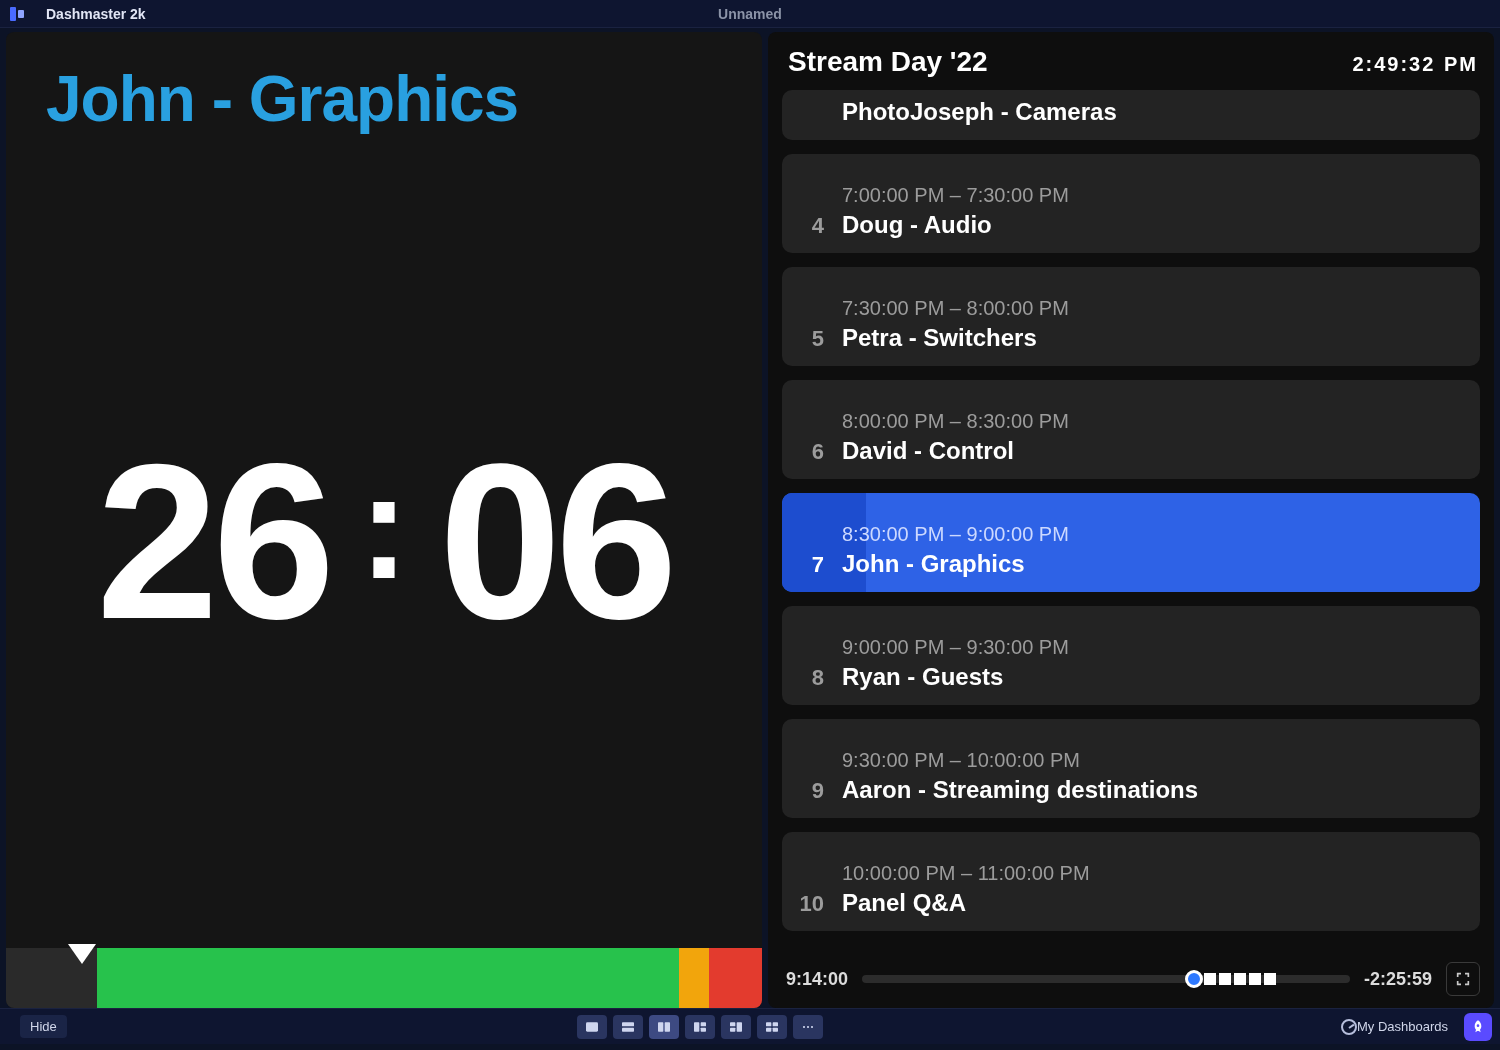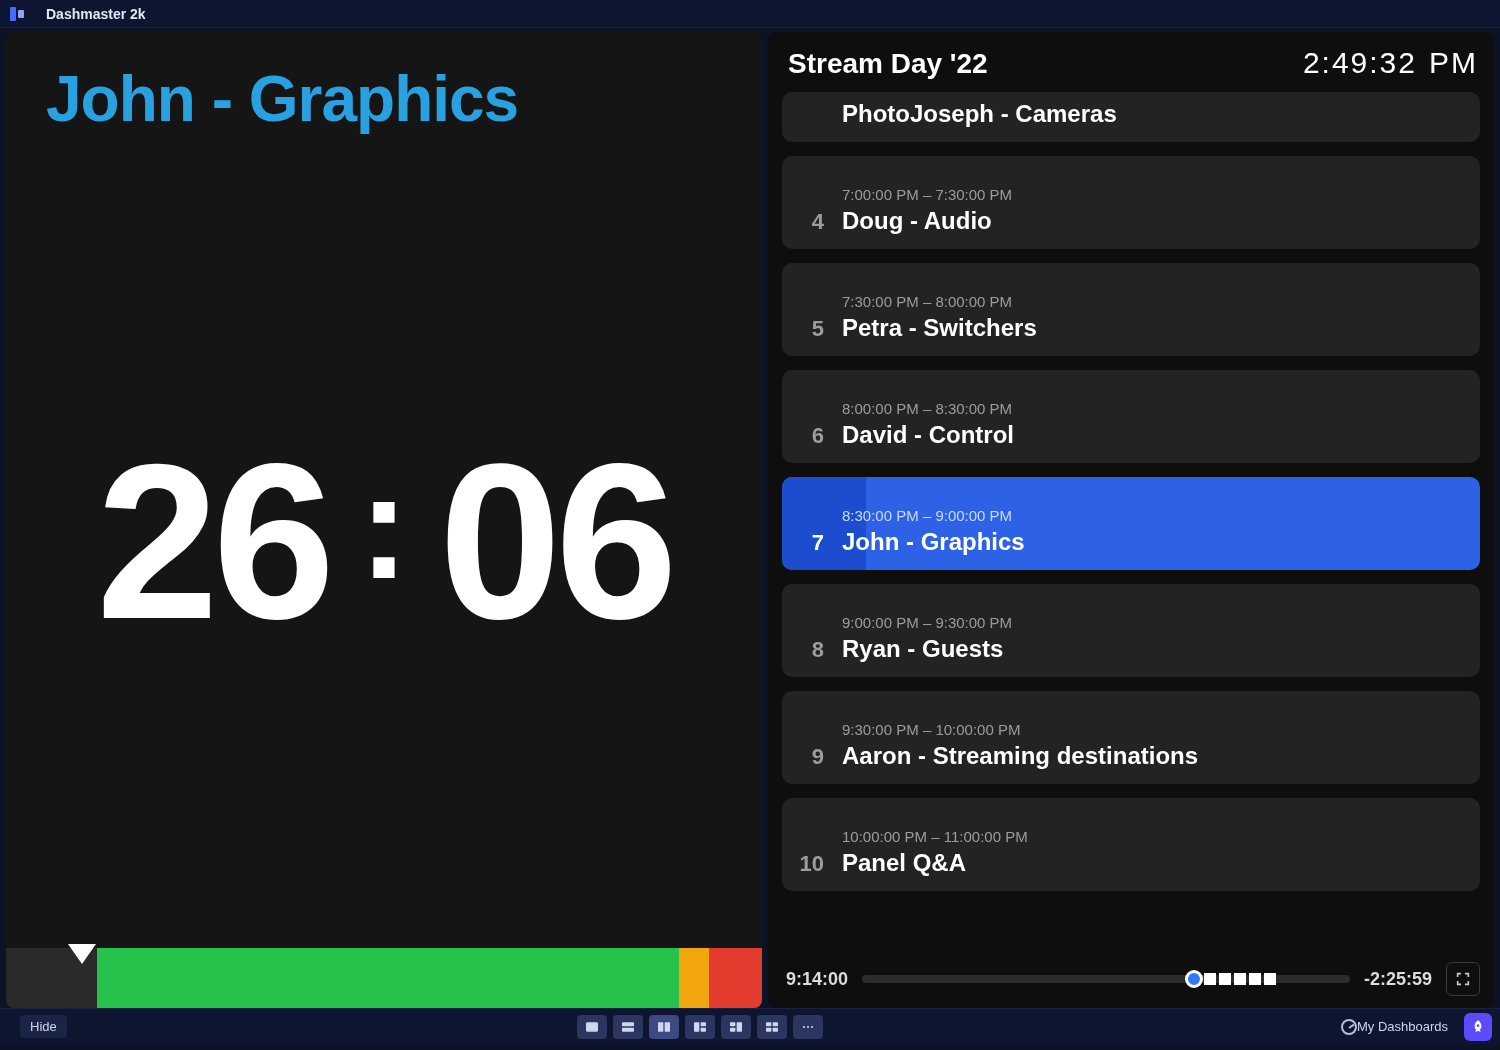--- a/index.html
+++ b/index.html
@@ -90,31 +90,31 @@
   
   .right-panel {
     flex:1; height:100%;
     background:#0e0e0e;
     border-radius:8px;
     display:flex; flex-direction:column;
     padding: 14px 10px 8px 14px;
   }
   .rp-header { display:flex; align-items:baseline; justify-content:space-between; padding: 0 6px 12px 6px;}
   .rp-title { font-size:28px; font-weight:800; color:#fff;}
-  .rp-clock { font-size:30px; font-weight:400; color:#fff; letter-spacing:2px; font-variant-numeric:tabular-nums;}
+  .rp-clock { font-size:20px; font-weight:700; color:#fff; letter-spacing:2px; font-variant-numeric:tabular-nums;}
   .schedule-list { flex:1; overflow:hidden; display:flex; flex-direction:column; gap:14px; padding-right:4px;}
   .sched-item {
     background:#232323; border-radius:10px;
     display:flex; align-items:flex-end;
     padding: 14px 12px; gap:18px;
     min-height:88px;
   }
   .sched-item .num { width:30px; text-align:right; font-size:22px; font-weight:700; color:#9c9c9c;}
   .sched-item .body { display:flex; flex-direction:column; gap:4px;}
-  .sched-item .time { font-size:15px; color:#9c9c9c; font-weight:500;margin-top:16px;}
+  .sched-item .time { font-size:20px; color:#9c9c9c; font-weight:500;margin-top:16px;}
   .sched-item .name { font-size:24px; font-weight:800; color:#fff;}
   .sched-item.partial { min-height:50px; padding-top:0;}
   .sched-item.partial .num{visibility:hidden;}
   .sched-item.active {
     background:#2e62e6;
     position:relative; overflow:hidden;
   }
   .sched-item.active::before{
     content:""; position:absolute; left:0; top:0; bottom:0;
     width: var(--progress, 12%);
@@ -186,20 +186,21 @@
 
 </style>
 </head>
 <body>
 
 <div class="titlebar">
   <div class="app-brand">
     <span class="logo-icon"></span>
     <span>Dashmaster 2k</span>
   </div>
+  <div class="doc-title">Unnamed</div>
 </div>
 
 <div class="content">
 
   <div class="left-panel">
     <div class="current-title">John - Graphics</div>
     <div class="big-timer">
       <span class="digits">26</span>
       <span class="colon">:</span>
       <span class="digits">06</span>

